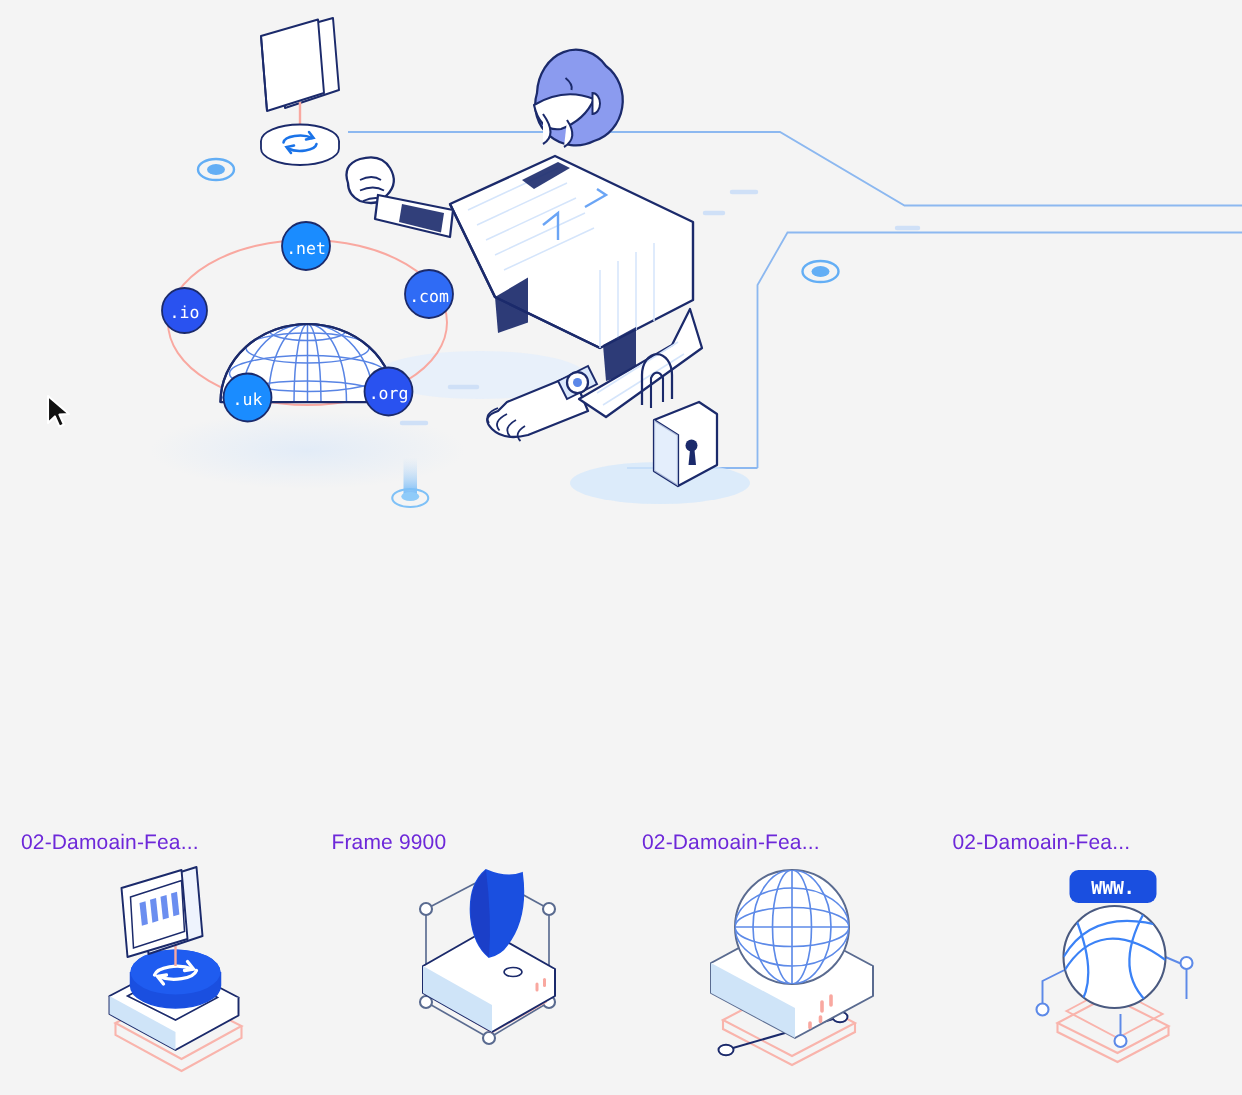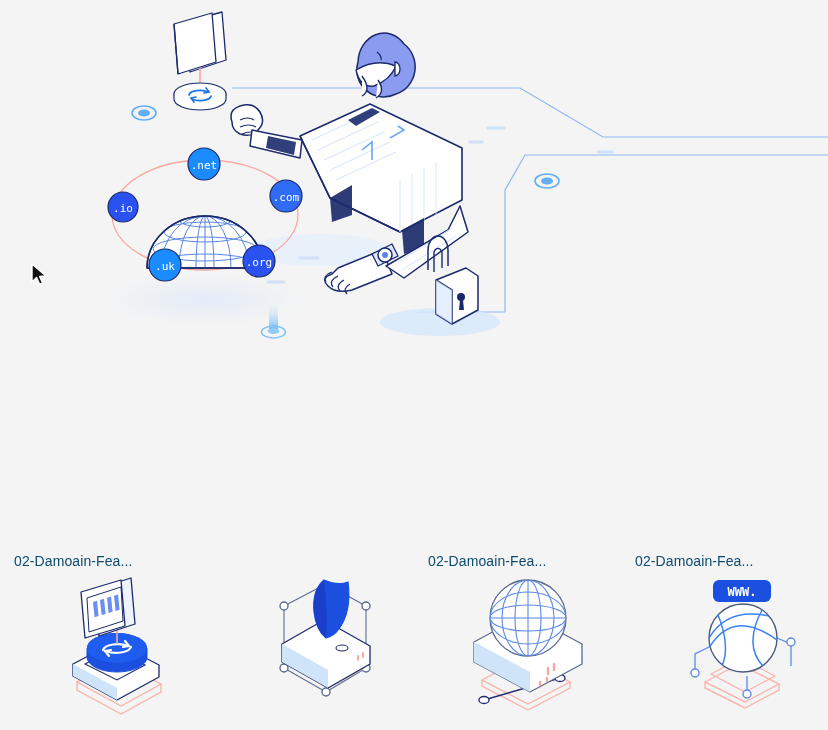--- a/index.html
+++ b/index.html
@@ -36,21 +36,21 @@
   }
   .thumb-cell {
     width: 207px;
     height: 200px;
     position: relative;
     padding-top: 22px;
   }
   .thumb-label {
     font-size: 14px;
     line-height: 18px;
-    color: #0c4a6e;
+    color: #6d28d9;
     letter-spacing: .1px;
     padding-left: 14px;
     white-space: nowrap;
     overflow: hidden;
     text-overflow: ellipsis;
     max-width: 190px;
     user-select: none;
   }
   .thumb-art {
     position: absolute;
@@ -304,20 +304,21 @@
             <path d="M61 27.9 L65 26.7 L66.6 41.9 L62.6 43.1 Z" fill="#6b8ef0"></path>
             <path d="M68 25.8 L72 24.6 L73.6 39.8 L69.6 41 Z" fill="#6b8ef0"></path>
             <path d="M75 23.7 L79 22.5 L80.6 37.7 L76.6 38.9 Z" fill="#6b8ef0"></path>
           </g>
           <path d="M48 26 L82 15 L84 49 L50 60 Z" fill="none" stroke="#1b2a6b" stroke-width="1"></path>
         </svg>
       </div>
     </div>
 
     <div class="thumb-cell">
+      <div class="thumb-label">Frame 9900</div>
       <div class="thumb-art">
         <svg width="160" height="145" viewBox="0 0 160 145" xmlns="http://www.w3.org/2000/svg">
 
           <g fill="none" stroke="#5a6b90" stroke-width="1.1">
             <path d="M38 34 L38 96"></path>
             <path d="M120 34 L120 96"></path>
             <path d="M38 34 L80 12"></path>
             <path d="M120 34 L80 12"></path>
             <path d="M38 96 L80 120"></path>
             <path d="M120 96 L80 120"></path>

